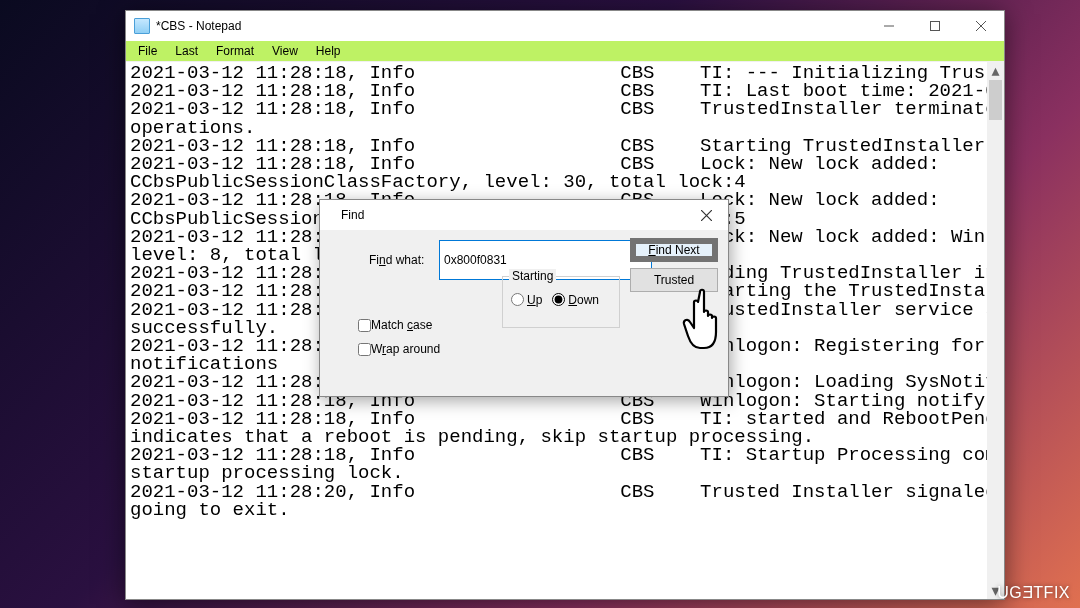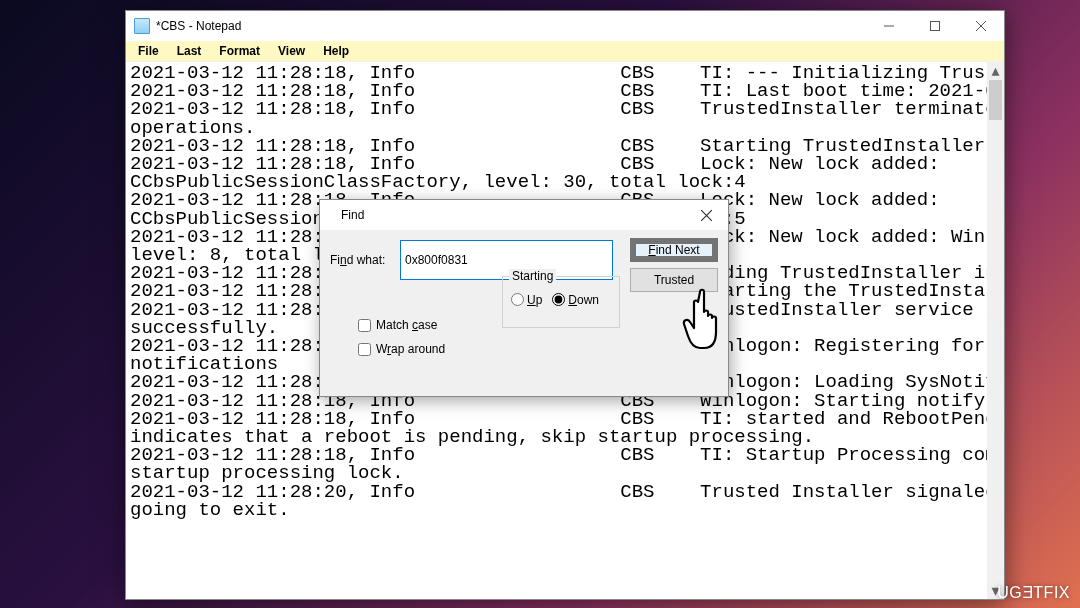--- a/index.html
+++ b/index.html
@@ -28,21 +28,21 @@
   .title-text { flex: 0 0 auto; }
   .title-spacer { flex: 1; }
   .sysbtns { display: flex; height: 100%; }
   .sysbtn {
     width: 46px; display: flex; align-items: center; justify-content: center;
     color: #555; font-size: 13px;
   }
   .sysbtn svg { width: 10px; height: 10px; stroke: #555; stroke-width: 1; fill: none; }
   .menubar {
     height: 20px; display: flex; align-items: center; gap: 2px;
-    padding: 0 4px; font-size: 12px; color: #000; background: #fef9c3; font-weight: bold;
+    padding: 0 4px; font-size: 12px; color: #000; background: #bef264;
   }
   .menuitem { padding: 1px 8px; }
   .content {
     flex: 1; position: relative; overflow: hidden;
     border-top: 1px solid #f0f0f0;
   }
   .textarea {
     position: absolute; left: 0; top: 0; right: 17px; bottom: 0;
     padding: 2px 4px 2px 4px; white-space: pre; overflow: hidden;
     font-family: Consolas, "Courier New", monospace; font-size: 19px;
@@ -75,21 +75,21 @@
   }
   .find-title .spacer { flex: 1; }
   .find-close {
     width: 44px; height: 30px; display: flex; align-items: center; justify-content: center;
     font-size: 15px; color: #333;
   }
   .find-body {
     position: relative; padding: 10px 10px; font-size: 12px; color: #000;
     height: calc(100% - 30px);
   }
-  .row1 { display: flex; align-items: center; gap: 8px; }
+  .row1 { display: flex; align-items: center; gap: 8px; margin-left: 39px; }
   .label-findwhat { width: 62px; }
   .find-input {
     width: 213px; height: 40px; font-size: 12px;
     font-family: "Segoe UI", Tahoma, sans-serif;
     padding: 1px 4px; background: #fff;
     border: 1px solid #0078d7; outline: none;
   }
   .btncol { position: absolute; right: 10px; top: 8px; width: 88px; display: flex; flex-direction: column; gap: 6px; }
   .winbtn {
     height: 24px; font-size: 12px; background: #e1e1e1; border: 1px solid #adadad;
@@ -100,21 +100,21 @@
     position: absolute; left: 182px; top: 46px; width: 118px; height: 52px;
     border: 1px solid #d0d0d0; padding: 10px 8px 4px 8px; font-size: 12px;
   }
   .groupbox .legend {
     position: absolute; top: -8px; left: 6px; background: #f0f0f0; padding: 0 3px;
   }
   .radios { display: flex; gap: 10px; align-items: center; margin-top: 6px;}
   .radio { display: flex; align-items: flex-start; gap: 3px; }
   .radio input { accent-color: #000; }
   .checks { position: absolute; left: 10px; top: 88px; display: flex; flex-direction: column; gap: 10px; }
-  .check { display: flex; align-items: center; gap: 5px; font-size: 12px; padding-left: 28px; }
+  .check { display: flex; align-items: center; font-size: 12px; padding-left: 28px; }
   .check input { width: 13px; height: 13px; }
   u { text-decoration: underline; }
 
   
   .cursor-hand { position: absolute; left: 680px; top: 286px; width: 56px; height: 70px; pointer-events: none; }
   .cursor-hand svg { width: 100%; height: 100%; }
 
   .watermark {
     position: absolute; right: 10px; bottom: 6px;
     font-family: Arial, sans-serif; font-size: 16px; color: #ffffff; letter-spacing: 0.5px;

